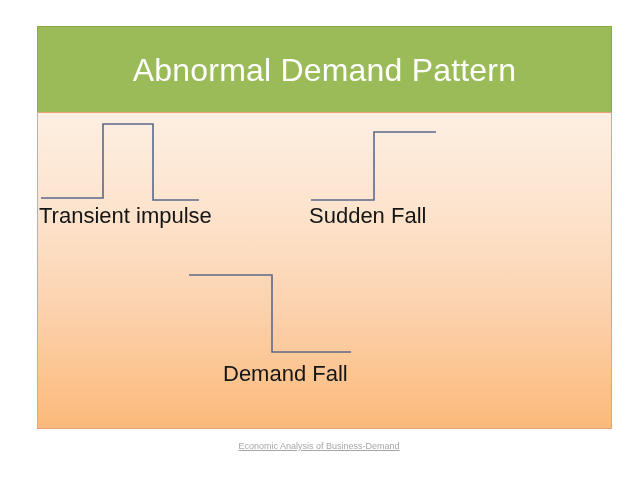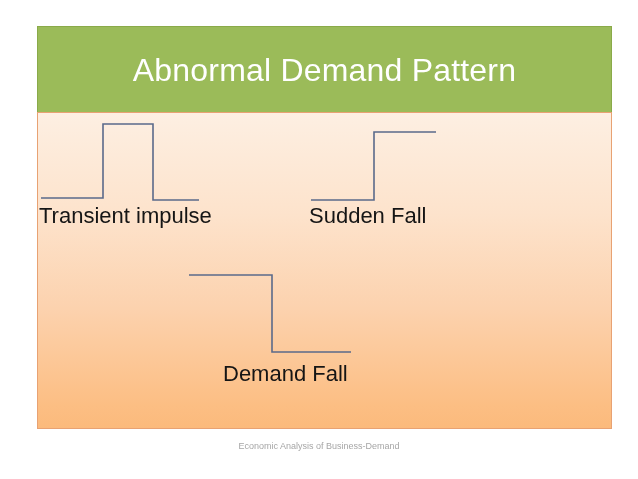--- a/index.html
+++ b/index.html
@@ -96,20 +96,21 @@
   
   #footer {
     position: absolute;
     left: 0;
     top: 440px;
     width: 638px;
     text-align: center;
     color: #A6A6A6;
     font-size: 9px;
     line-height: 12px;
+    text-decoration: underline;
   }
   #footer-line-1, #footer-line-2 { display: block; }
 </style>
 </head>
 <body>
 
 <div id="slide">
 
   <div id="title-banner">
     <div id="title-text">Abnormal Demand Pattern</div>

